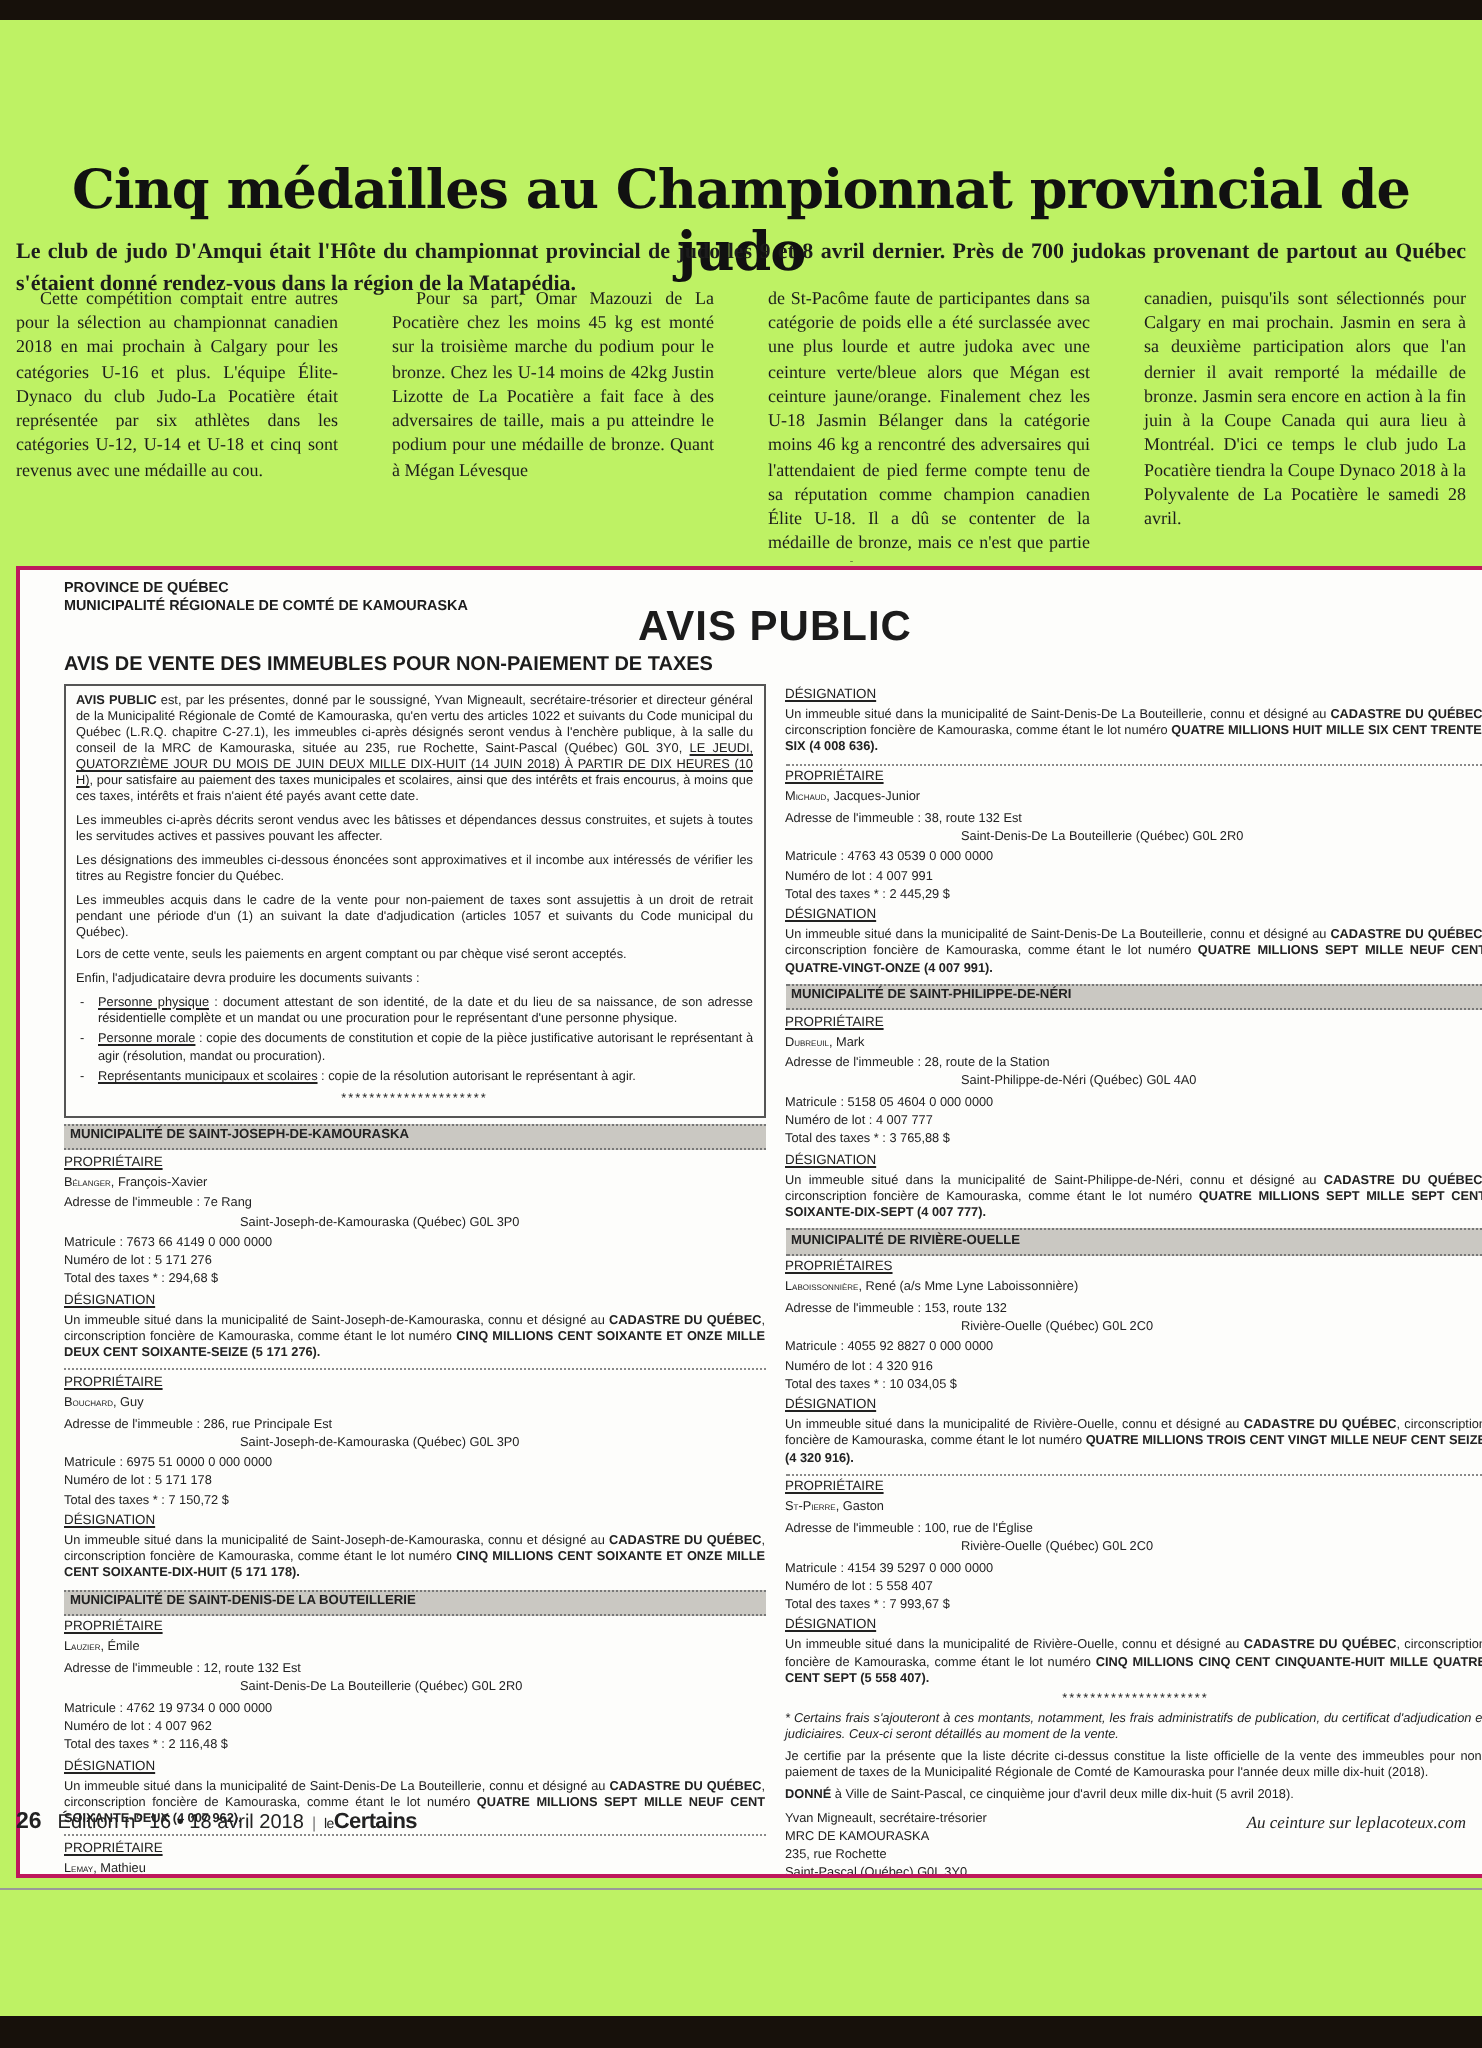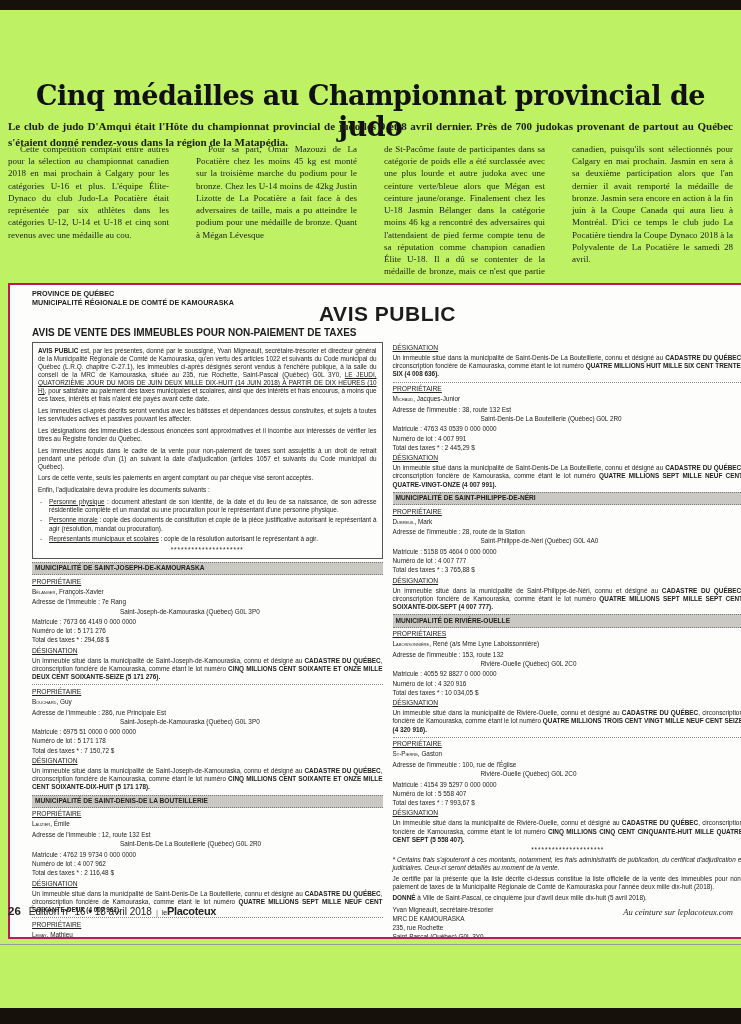--- a/index.html
+++ b/index.html
@@ -235,19 +235,19 @@
     </div>
 
     <div class="side-id">06206 1618</div>
   </div>
 
   <div class="footer-rule"></div>
   <div class="footer">
     <span class="pageno">26</span>
     <span class="edition">Édition n° 16  •  18 avril 2018</span>
     <span class="pipe">|</span>
-    <span class="brand"><span class="le">le</span><span>Placoteux</span></span>
+    <span class="brand"><span class="le">le</span><span>Certains</span></span>
     <span class="tagline">Au ceinture sur leplacoteux.com</span>
   </div>
 
   <div class="trim bottom"></div>
 
 </div>
 
 </body></html>

